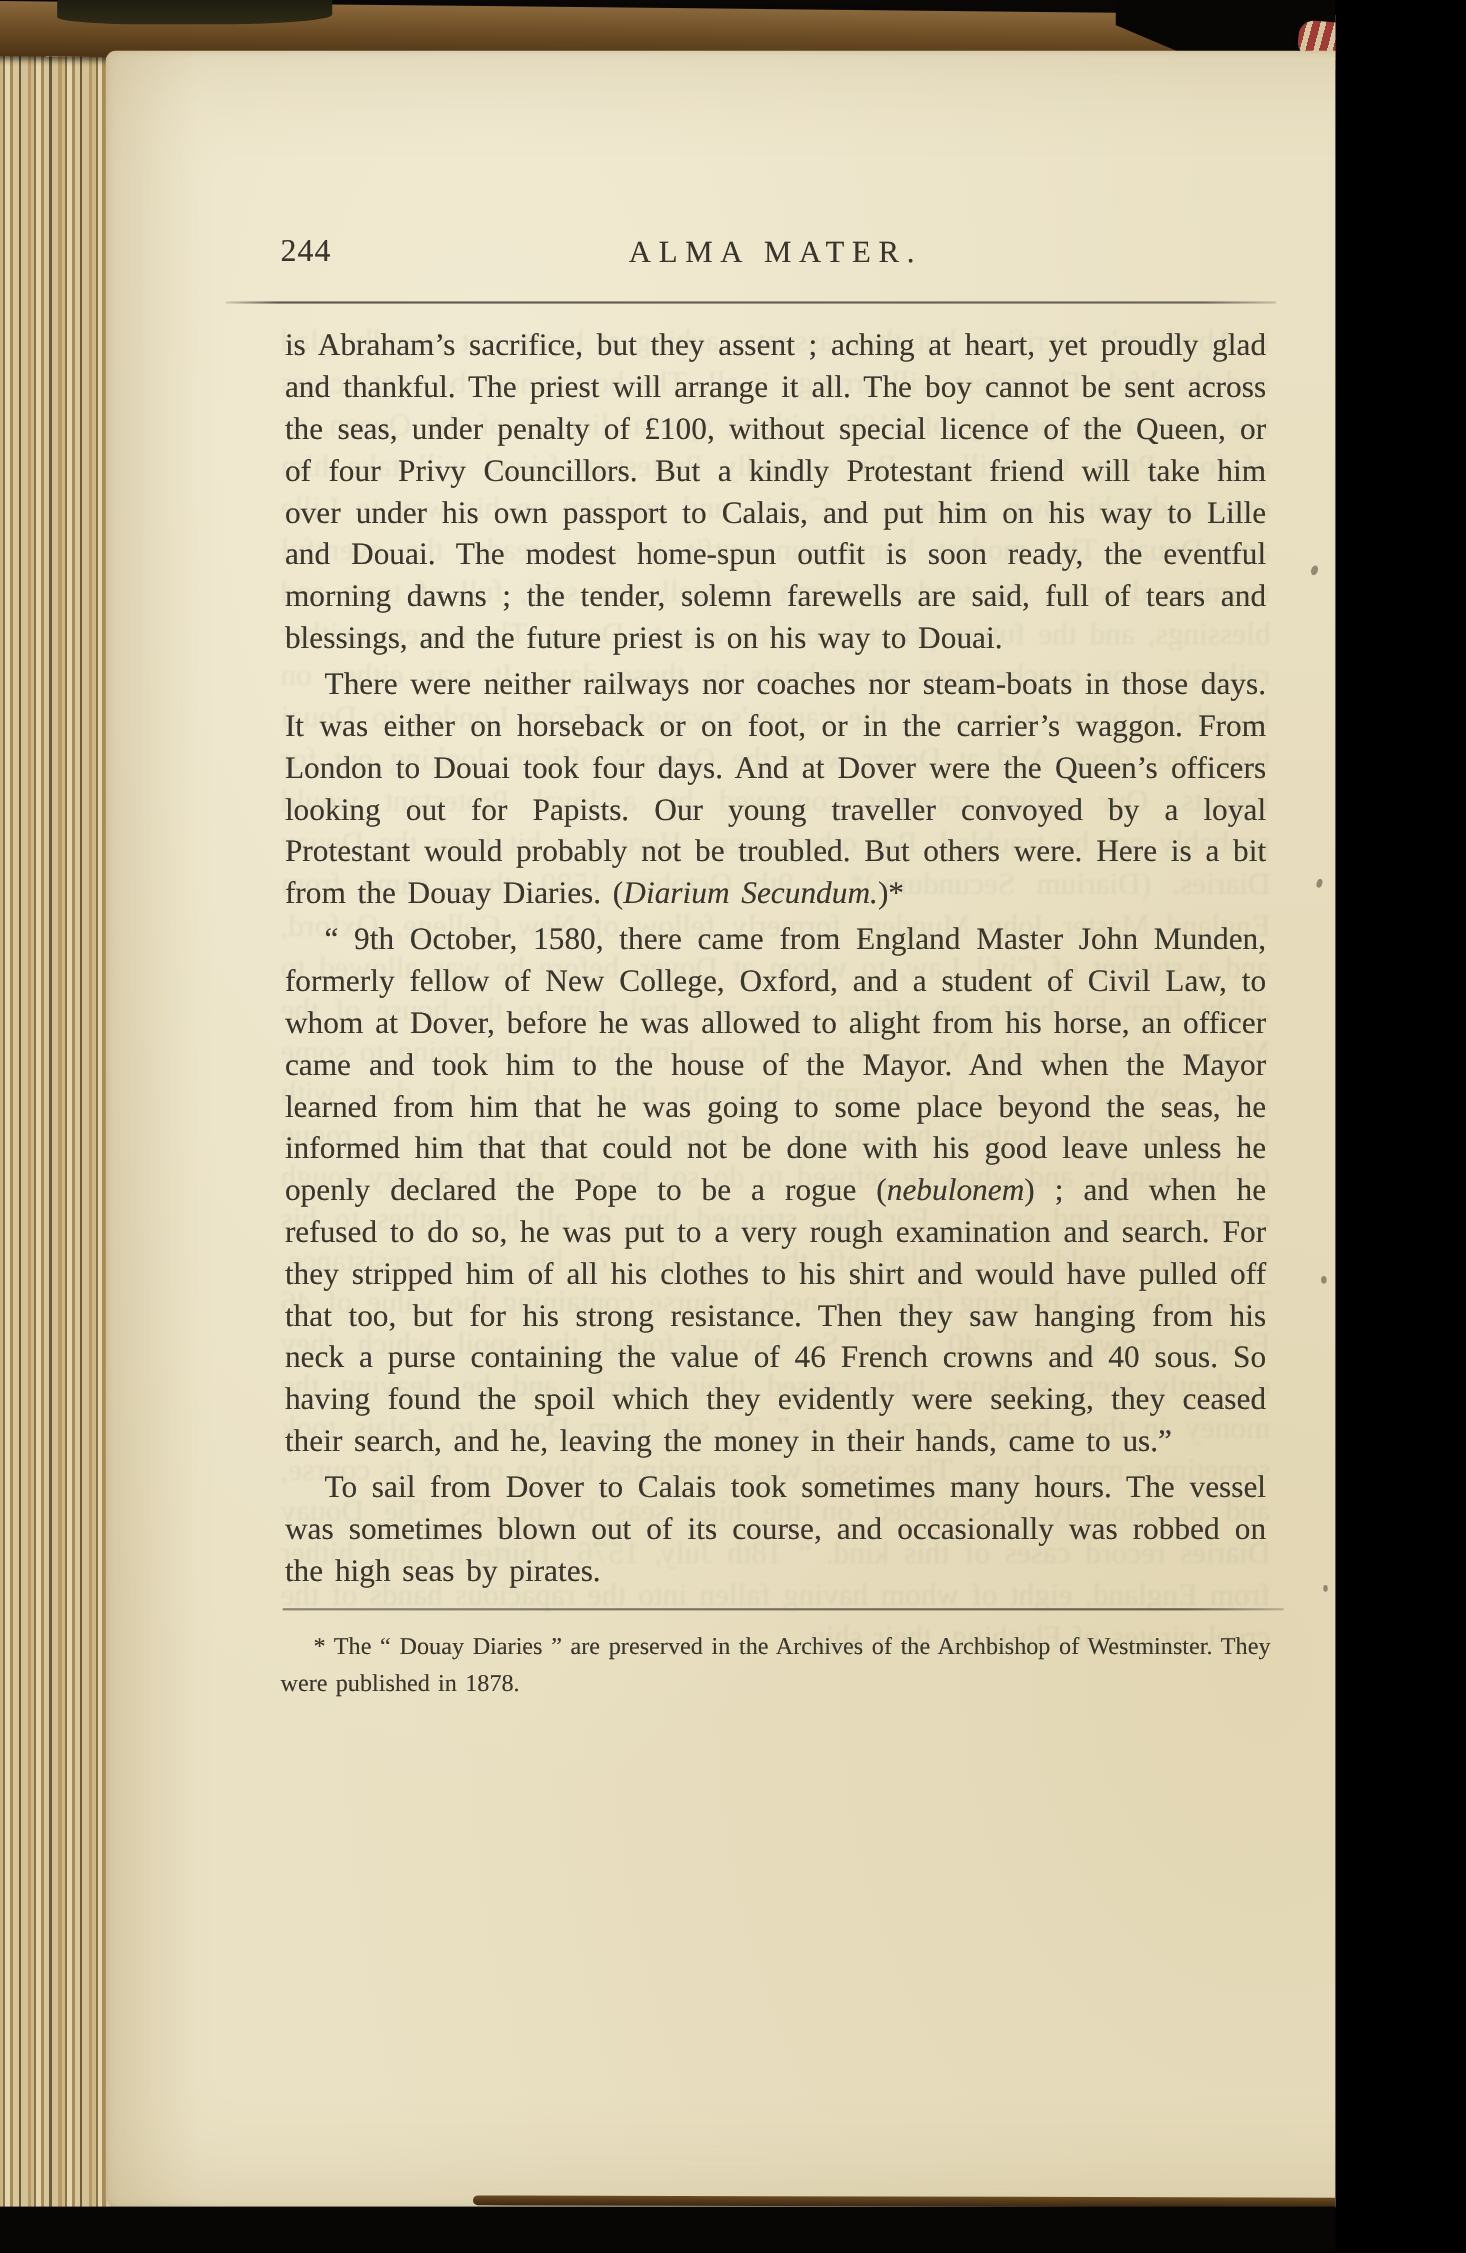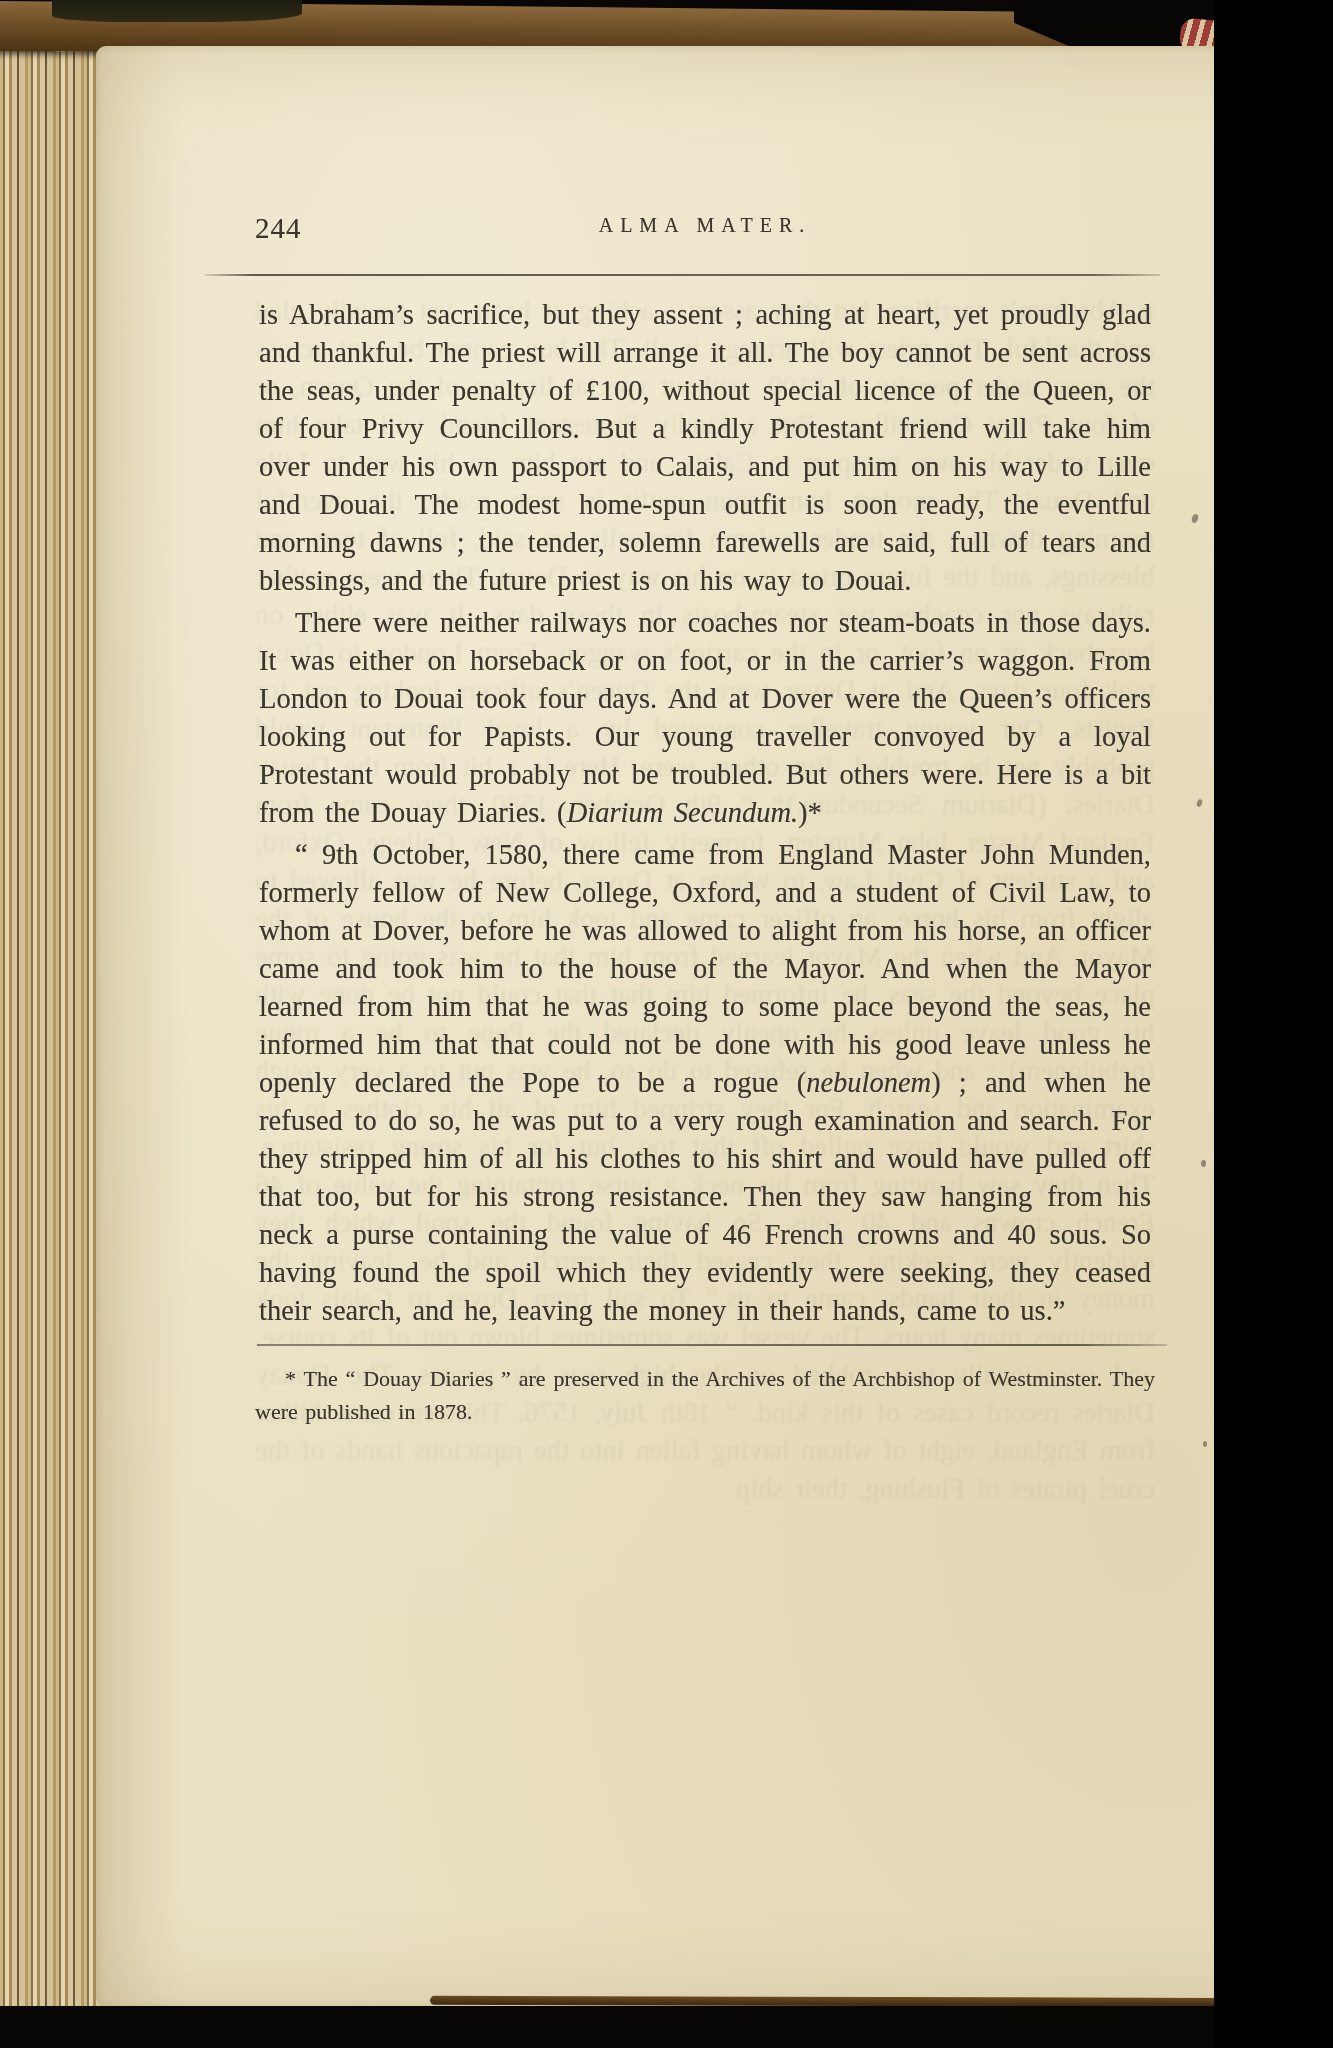--- a/index.html
+++ b/index.html
@@ -57,21 +57,21 @@
     transform:rotate(0.15deg);
   }
   .black-band-bottom {
     position:absolute; left:0; top:2006px; width:1333px; height:42px; background:#070605;
   }
   
   .print { color:#3b362d; text-shadow:0 0 .6px rgba(59,54,45,.45); }
   .text-col { position:absolute; left:255px; top:212px; width:900px; }
   .header-row { position:relative; height:36px; }
   .page-number { position:absolute; left:0; top:0; font-size:29px; letter-spacing:1px; }
-  .running-head { position:absolute; left:0; top:2px; width:100%; text-align:center; font-size:20px; letter-spacing:7px; }
+  .running-head { position:absolute; left:0; top:2px; width:100%; text-align:center; font-size:28px; letter-spacing:7px; }
   .header-rule {
     margin-top:26px; margin-left:-50px; width:955px; height:2px;
     background:linear-gradient(to right, rgba(60,54,44,.15), rgba(60,54,44,.8) 5%, rgba(60,54,44,.72) 93%, rgba(60,54,44,.2));
   }
   .body-text { margin-top:20px; font-size:28.5px; line-height:38px; text-align:justify; word-spacing:3.5px; }
   .body-text p { margin:4px; }
   .body-text p.indent { text-indent:36px; }
   .footnote-separator {
     margin-top:14px; margin-left:2px; width:910px; height:2px;
     background:linear-gradient(to right, rgba(60,54,44,.55), rgba(60,54,44,.75) 90%, rgba(60,54,44,.25));
@@ -111,20 +111,21 @@
   <div class="text-col print">
     <div class="header-row">
       <span class="page-number">244</span>
       <span class="running-head">ALMA MATER.</span>
     </div>
     <div class="header-rule"></div>
     <div class="body-text">
         <p><span>is Abraham’s sacrifice, but they assent ; aching at heart, yet proudly glad and thankful.  The priest will arrange it all.  The boy cannot be sent across the seas, under penalty of £100, without special licence of the Queen, or of four Privy Councillors.  But a kindly Protestant friend will take him over under his own passport to Calais, and put him on his way to Lille and Douai.  The modest home-spun outfit is soon ready, the eventful morning dawns ; the tender, solemn farewells are said, full of tears and blessings, and the future priest is on his way to Douai.</span></p>
         <p class="indent"><span>There were neither railways nor coaches nor steam-boats in those days.  It was either on horseback or on foot, or in the carrier’s waggon.  From London to Douai took four days.  And at Dover were the Queen’s officers looking out for Papists.  Our young traveller convoyed by a loyal Protestant would probably not be troubled.  But others were.  Here is a bit from the Douay Diaries.  (</span><i>Diarium Secundum.</i><span>)*</span></p>
         <p class="indent"><span>“ 9th October, 1580, there came from England Master John Munden, formerly fellow of New College, Oxford, and a student of Civil Law, to whom at Dover, before he was allowed to alight from his horse, an officer came and took him to the house of the Mayor.  And when the Mayor learned from him that he was going to some place beyond the seas, he informed him that that could not be done with his good leave unless he openly declared the Pope to be a rogue (</span><i>nebulonem</i><span>) ; and when he refused to do so, he was put to a very rough examination and search.  For they stripped him of all his clothes to his shirt and would have pulled off that too, but for his strong resistance.  Then they saw hanging from his neck a purse containing the value of 46 French crowns and 40 sous.  So having found the spoil which they evidently were seeking, they ceased their search, and he, leaving the money in their hands, came to us.”</span></p>
+        <p class="indent"><span>To sail from Dover to Calais took sometimes many hours.  The vessel was sometimes blown out of its course, and occasionally was robbed on the high seas by pirates.</span></p>
       </div>
     <div class="footnote-separator"></div>
     <div class="footnote"><span>* The “ Douay Diaries ” are preserved in the Archives of the Archbishop of Westminster.  They were published in 1878.</span></div>
   </div>
 
   <div class="speck s1"></div>
   <div class="speck s2"></div>
   <div class="speck s3"></div>
   <div class="speck s4"></div>
   <div class="speck red"></div>

